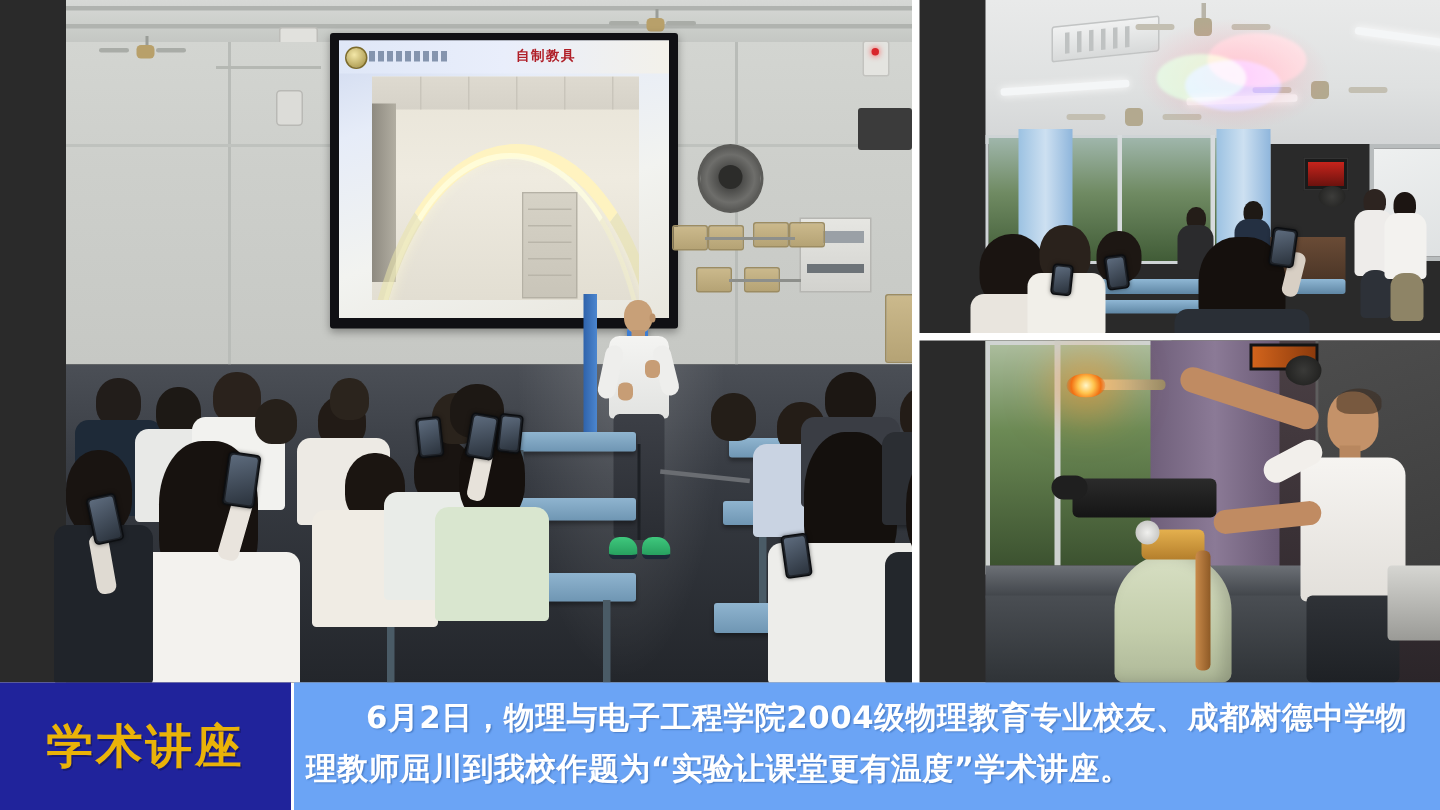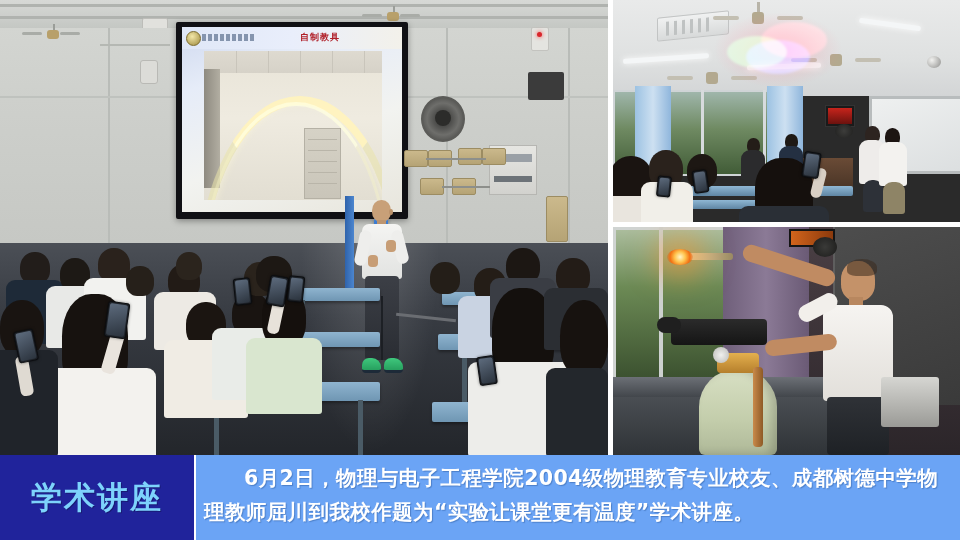--- a/index.html
+++ b/index.html
@@ -9,21 +9,21 @@
   .poster{position:relative;width:960px;height:540px;background:#ffffff;}
 
   
   .collage{position:absolute;left:0;top:0;width:960px;height:455px;background:#ffffff;}
 
   .photo{position:absolute;overflow:hidden;background:#2a2a2a;}
   .photo-main{left:0;top:0;width:608px;height:455px;}
   .photo-tr{left:613px;top:0;width:347px;height:222px;}
   .photo-br{left:613px;top:227px;width:347px;height:228px;}
 
-  .scene{position:absolute;inset:0;}
+  .scene{position:absolute;inset:0;margin-left:44px;}
 
   
   .m-ceiling{position:absolute;left:0;top:0;width:100%;height:30px;
      background:linear-gradient(#d7d9d6,#c3c6c2);}
   .m-ceilbeam{position:absolute;height:3px;background:#b0b3af;}
   .m-wall{position:absolute;left:0;top:28px;width:100%;height:215px;
      background:linear-gradient(180deg,#d3d5d1 0%,#cdcfcb 40%,#c6c8c4 100%);}
   .m-wallseam{position:absolute;width:2px;background:#b9bcb8;top:28px;height:215px;}
   .m-wallseam-h{position:absolute;left:0;width:100%;height:2px;background:#bfc2be;}
 
@@ -233,21 +233,21 @@
      background:#c08b62;border-radius:8px;transform:rotate(-6deg);}
   .b-pants{position:absolute;left:38px;top:146px;width:62px;height:58px;
      background:linear-gradient(180deg,#2f3237,#1e2125);border-radius:4px;}
   .br-stool{position:absolute;left:268px;top:150px;width:58px;height:50px;
      background:linear-gradient(180deg,#d6d6d2,#9a9a96);border-radius:3px;}
 
   
   .caption{position:absolute;left:0;top:455px;width:960px;height:85px;}
   .cap-badge{position:absolute;left:0;top:0;width:194px;height:85px;background:#20239b;
      display:flex;align-items:center;justify-content:center;}
-  .cap-badge-text{color:#7dd3fc;font-size:31px;font-weight:bold;letter-spacing:2px;
+  .cap-badge-text{color:#eab308;font-size:31px;font-weight:bold;letter-spacing:2px;
      font-family:"DejaVu Sans","Liberation Sans",sans-serif;
      text-shadow:1px 1px 0 rgba(0,0,0,.25);}
   .cap-body{position:absolute;left:196px;top:0;width:764px;height:85px;background:#6ba4f5;}
   .cap-text{position:absolute;left:8px;right:10px;top:6px;color:#ffffff;font-size:20.5px;
      font-weight:bold;line-height:34px;letter-spacing:.4px;text-indent:40px;
      font-family:"DejaVu Sans","Liberation Sans",sans-serif;
      text-shadow:1px 1px 1px rgba(20,60,120,.35);}
 </style>
 </head>
 <body>

